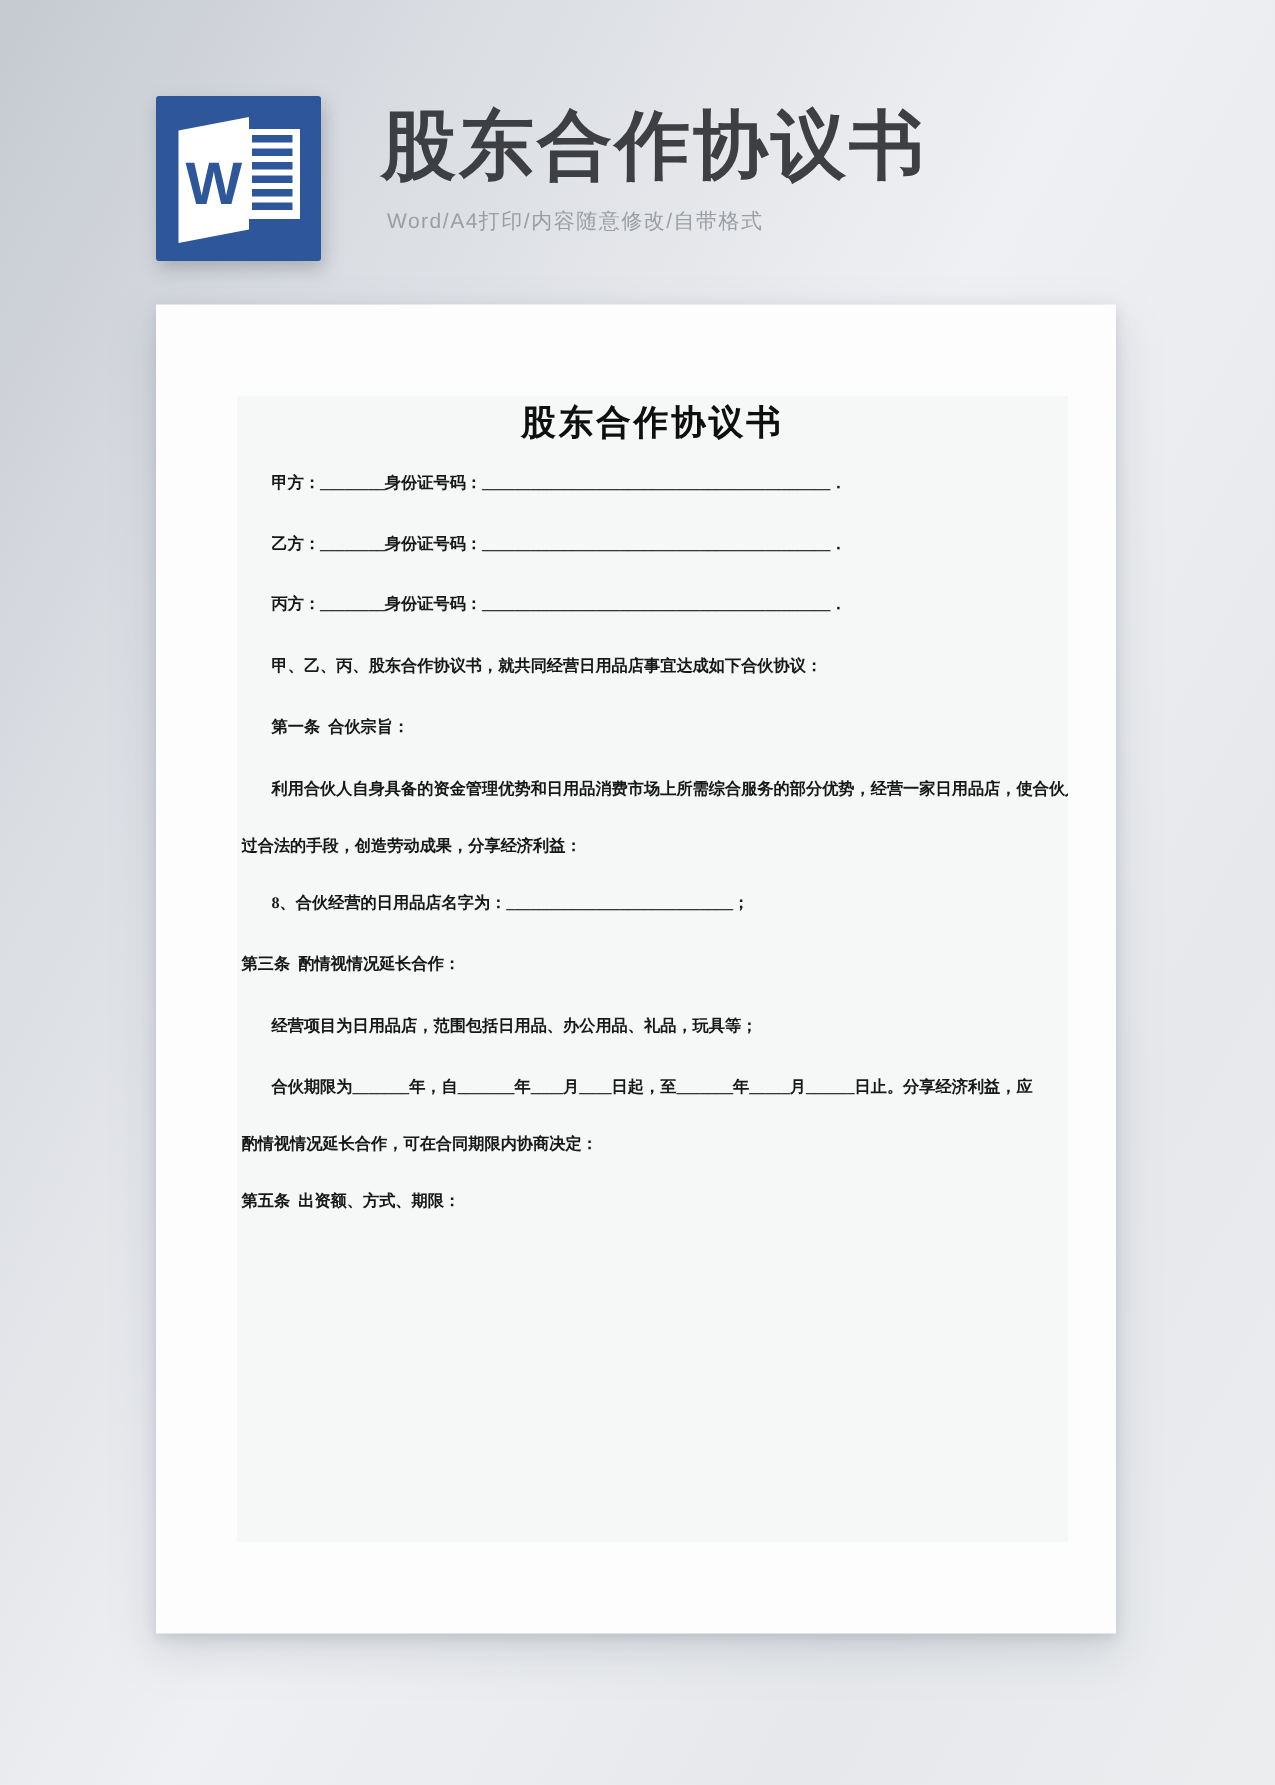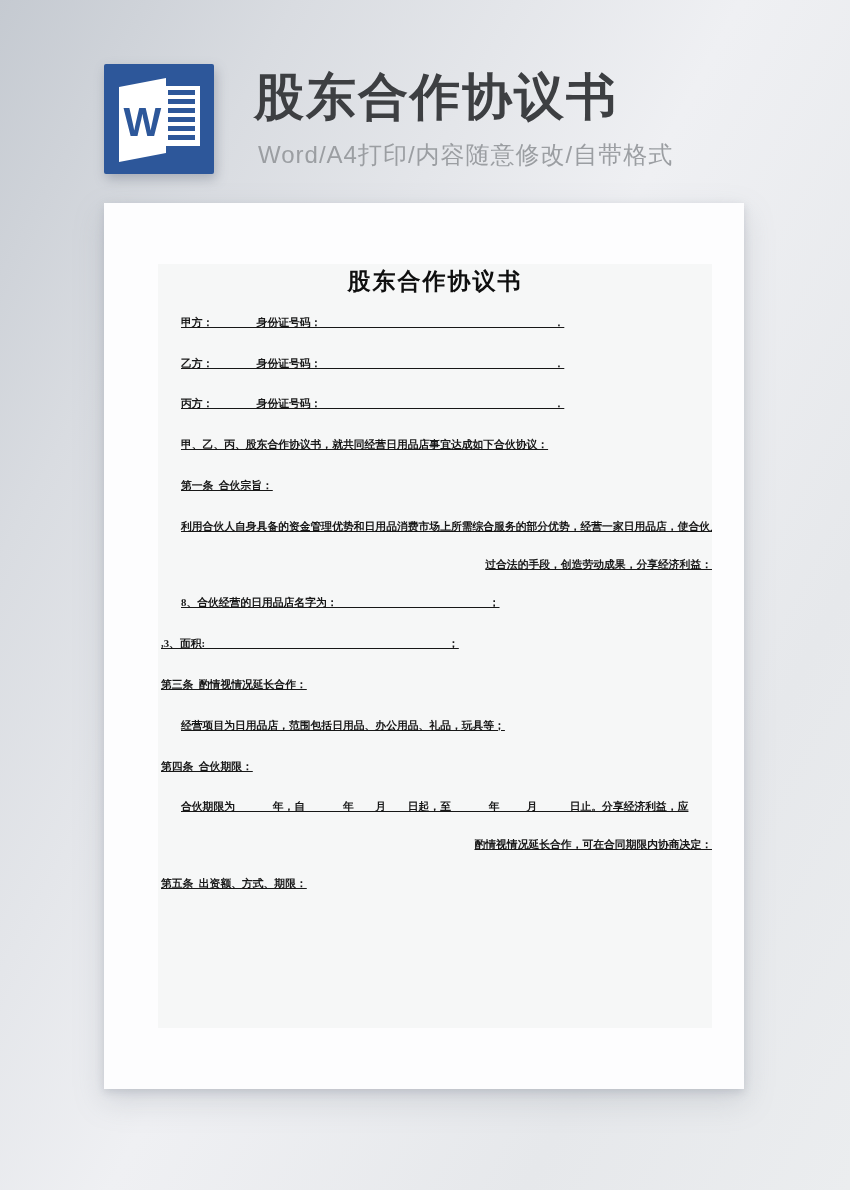--- a/index.html
+++ b/index.html
@@ -13,40 +13,40 @@
     position:absolute;left:104px;top:64px;width:110px;height:110px;
     filter:drop-shadow(2px 5px 6px rgba(60,70,90,.30));
   }
   .header-title{
     position:absolute;left:254px;top:64px;
     font-size:50px;font-weight:700;letter-spacing:2px;color:#3d3f42;
     white-space:pre;
   }
   .header-sub{
     position:absolute;left:258px;top:139px;
-    font-size:24px;color:#9b9ea2;letter-spacing:1px;white-space:pre;
+    font-size:14px;color:#9b9ea2;letter-spacing:1px;white-space:pre;
   }
   
   .paper{
     position:absolute;left:104px;top:203px;width:640px;height:886px;
     background:#fdfdfe;
     box-shadow:0 3px 8px rgba(130,138,150,.28),0 12px 28px rgba(130,138,150,.25);
   }
   .doc{
     position:absolute;left:54px;top:61px;width:554px;height:764px;
     background:#f6f7f7;overflow:hidden;
     font-family:"Liberation Serif","DejaVu Serif",serif;
     font-weight:700;color:#181818;font-size:10.8px;
   }
   .doc-title{
     text-align:center;font-size:23px;line-height:28px;
     margin:4px 0 2px 0;letter-spacing:2px;color:#0f0f0f;white-space:pre;
   }
-  .line{line-height:30px;white-space:pre;padding-left:3px;text-decoration:underline;}
-  .line.cont{line-height:25px;text-align:right;}
+  .line{line-height:30px;white-space:pre;padding-left:3px;}
+  .line.cont{line-height:25px;}
   .line.ind{padding-left:23px;}
 </style>
 </head>
 <body>
 
 <div>
   <div class="word-icon-wrap">
     <svg viewBox="0 0 110 110" width="110" height="110">
       <rect x="0" y="0" width="110" height="110" rx="2" fill="#2d579a"></rect>
       <rect x="58" y="22" width="38" height="60" fill="#ffffff"></rect>
@@ -70,22 +70,20 @@
   <div class="doc">
     <div class="doc-title">股东合作协议书</div>
     <p class="line ind">甲方：________身份证号码：___________________________________________．</p>
     <p class="line ind">乙方：________身份证号码：___________________________________________．</p>
     <p class="line ind">丙方：________身份证号码：___________________________________________．</p>
     <p class="line ind">甲、乙、丙、股东合作协议书，就共同经营日用品店事宜达成如下合伙协议：</p>
     <p class="line ind">第一条  合伙宗旨：</p>
     <p class="line ind">利用合伙人自身具备的资金管理优势和日用品消费市场上所需综合服务的部分优势，经营一家日用品店，使合伙人通</p>
     <p class="line cont">过合法的手段，创造劳动成果，分享经济利益：</p>
     <p class="line ind">8、合伙经营的日用品店名字为：____________________________；</p>
-    <p class="line">,3、面积:_____________________________________________；</p>
     <p class="line">第三条  酌情视情况延长合作：</p>
     <p class="line ind">经营项目为日用品店，范围包括日用品、办公用品、礼品，玩具等；</p>
-    <p class="line">第四条  合伙期限：</p>
     <p class="line ind">合伙期限为_______年，自_______年____月____日起，至_______年_____月______日止。分享经济利益，应</p>
     <p class="line cont">酌情视情况延长合作，可在合同期限内协商决定：</p>
     <p class="line">第五条  出资额、方式、期限：</p>
 
   </div>
 </div>
 
 </body></html>

